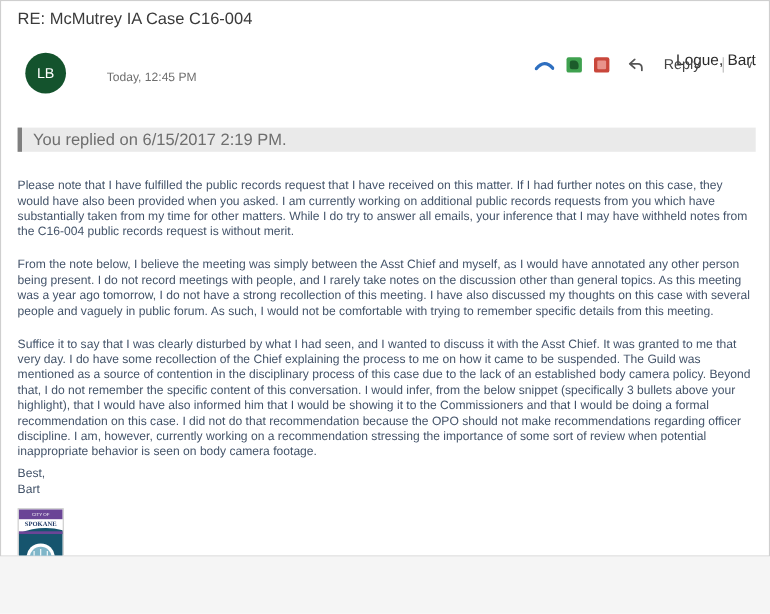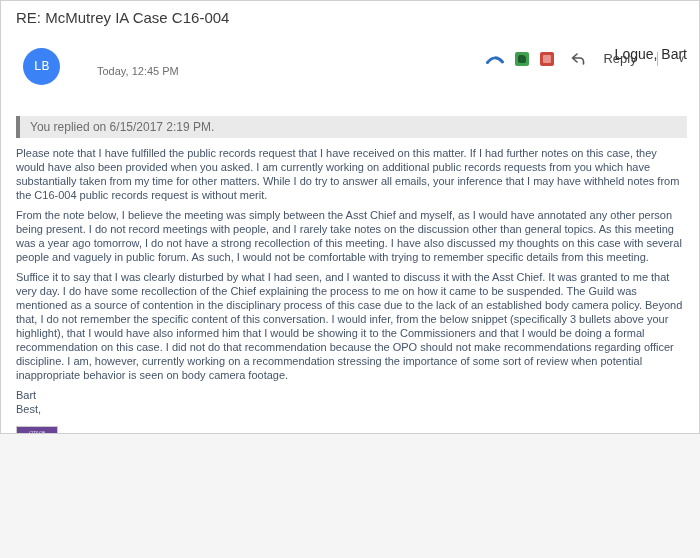--- a/index.html
+++ b/index.html
@@ -1,49 +1,49 @@
 <!DOCTYPE html>
 <html><head>
 <meta charset="utf-8">
 <style>
   html,body{margin:0;padding:0;background:#f5f5f5;}
   .page{
-    position:relative;width:700px;height:434px;margin:0 auto;
+    position:relative;width:700px;height:506px;margin:0 auto;
     background:#ffffff;border:1px solid #cfcfcf;box-sizing:border-box;
     font-family:"Liberation Sans", sans-serif;overflow:hidden;
   }
   
   .subject{position:absolute;left:15px;top:8px;font-size:15px;color:#3a3a3a;}
   
   .header{position:absolute;left:22px;top:45px;right:12px;height:58px;display:flex;}
-  .avatar{width:37px;height:37px;border-radius:50%;background:#3b82f6;color:#fff;
-    font-size:13px;display:flex;align-items:center;justify-content:center;flex:0 0 37px;margin-top:2px;font-family:Liberation Mono, monospace;}
+  .avatar{width:37px;height:37px;border-radius:50%;background:#14532d;color:#fff;
+    font-size:13px;display:flex;align-items:center;justify-content:center;flex:0 0 37px;margin-top:2px;}
   .sender-block{margin-left:10px;flex:1;min-width:0;}
   .sender-name{font-size:14px;color:#2b2b2b;line-height:17px;text-align:right;}
   .timestamp{font-size:11px;color:#6e6e6e;margin-top:2px;margin-left:27px;}
   .recipients{font-size:11px;color:#595959;margin-top:6px;white-space:nowrap;}
   .recipients .more{cursor:pointer;}
   .recipients .chev{color:#777;font-size:9px;margin-left:2px;}
   .header-actions{position:absolute;right:2px;top:5px;display:flex;align-items:center;gap:11px;}
   .addin{width:14px;height:14px;border-radius:2px;position:relative;display:inline-block;}
   .addin.green{background:#3fa14f;}
   .addin.green::after{content:"";position:absolute;left:3px;top:3px;width:8px;height:8px;background:#1c5b2b;border-radius:2px 4px 2px 2px;}
   .addin.red{background:#c9473b;}
   .addin.red::after{content:"";position:absolute;left:3px;top:3px;width:8px;height:8px;background:#e8938b;border-radius:1px;}
   .reply-btn{display:flex;align-items:center;gap:18px;font-size:13px;color:#444;margin-left:6px;cursor:pointer;}
   .reply-divider{width:1px;height:14px;background:#bbb;margin:0 2px;}
   .reply-chev{font-size:10px;color:#555;}
   
   .banner{position:absolute;left:15px;right:12px;top:115px;height:22px;background:#eaeaea;
     border-left:4px solid #7f7f7f;box-sizing:border-box;display:flex;align-items:center;}
-  .banner-text{font-size:12px;color:#6e6e6e;padding-left:10px;}
+  .banner-text{font-size:15px;color:#6e6e6e;padding-left:10px;}
   
   .content{position:absolute;left:15px;right:12px;top:145px;font-size:11px;line-height:14px;color:#44546a;}
   .content p{margin:0 0 6px 0;}
-  .content .para{margin:0 0 6px 0;}
+  .content .para{margin:16px 0 6px 0;}
   .closing-block{margin-top:0;}
   
   .signature{margin-top:10px;color:#1f3864;}
   .logo{width:42px;height:46px;border:1px solid #c9c9c9;box-sizing:border-box;background:#fff;margin-bottom:3px;}
   .sig-name-line{font-size:11px;margin-top:3px;}
   .sig-name{font-weight:bold;}
   .sig-address{font-size:17px;margin-top:3px;display:inline-block;
     border-bottom:1px dotted #1f3864;cursor:pointer;text-decoration:none;color:#1f3864;text-align:right;}
   .sig-phone-line{font-size:11px;margin-top:3px;}
   .sig-phone-line .it{font-style:italic;}
@@ -86,22 +86,22 @@
 
   <div class="banner">
     <span class="banner-text">You replied on 6/15/2017 2:19 PM.</span>
   </div>
 
   <div class="content">
     <p class="para">Please note that I have fulfilled the public records request that I have received on this matter.  If I had further notes on this case, they would have also been provided when you asked.  I am currently working on additional public records requests from you which have substantially taken from my time for other matters.  While I do try to answer all emails, your inference that I may have withheld notes from the C16-004 public records request is without merit.</p>
     <p class="para">From the note below, I believe the meeting was simply between the Asst Chief and myself, as I would have annotated any other person being present.  I do not record meetings with people, and I rarely take notes on the discussion other than general topics.  As this meeting was a year ago tomorrow, I do not have a strong recollection of this meeting.  I have also discussed my thoughts on this case with several people and vaguely in public forum.  As such, I would not be comfortable with trying to remember specific details from this meeting.</p>
     <p class="para">Suffice it to say that I was clearly disturbed by what I had seen, and I wanted to discuss it with the Asst Chief.  It was granted to me that very day.  I do have some recollection of the Chief explaining the process to me on how it came to be suspended.  The Guild was mentioned as a source of contention in the disciplinary process of this case due to the lack of an established body camera policy.  Beyond that, I do not remember the specific content of this conversation.  I would infer, from the below snippet (specifically 3 bullets above your highlight), that I would have also informed him that I would be showing it to the Commissioners and that I would be doing a formal recommendation on this case.  I did not do that recommendation because the OPO should not make recommendations regarding officer discipline.  I am, however, currently working on a recommendation stressing the importance of some sort of review when potential inappropriate behavior is seen on body camera footage.</p>
     <div class="closing-block">
+      <div>Best,</div>
       <div>Bart</div>
-      <div>Best,</div>
     </div>
 
     <div class="signature">
       <div class="logo">
         <svg width="40" height="44" viewBox="0 0 40 44">
           <rect x="0" y="0" width="40" height="9" fill="#6a4596"></rect>
           <text x="20" y="6.5" text-anchor="middle" font-size="4" fill="#ffffff" font-family="Liberation Sans, sans-serif">CITY OF</text>
           <text x="20" y="15" text-anchor="middle" font-size="6" fill="#1f3864" font-weight="bold" font-family="Liberation Serif, serif">SPOKANE</text>
           <path d="M0 22 Q20 14 40 19 L40 44 L0 44 Z" fill="#16556e"></path>
           <path d="M20 44 m-13 0 a13 13 0 0 1 26 0 Z" fill="#ffffff"></path>

